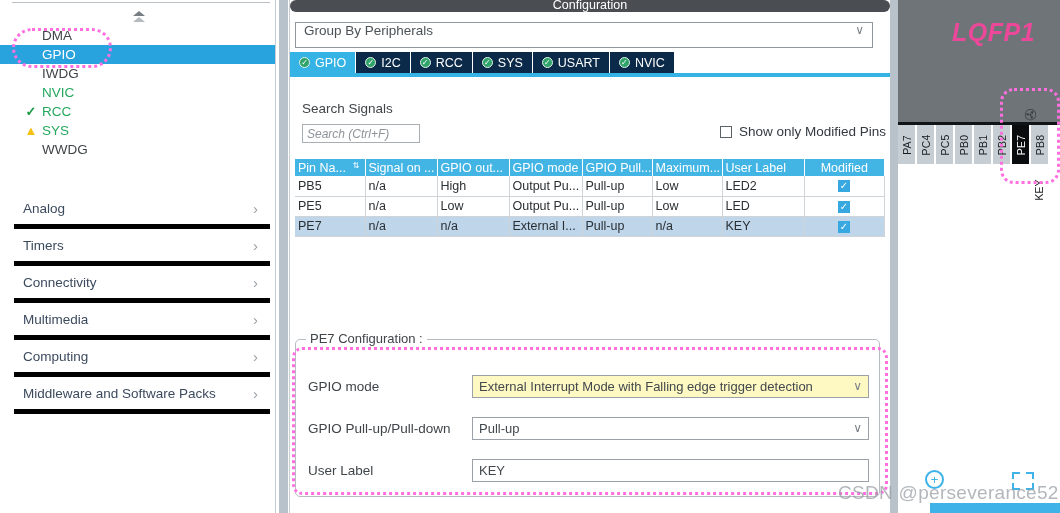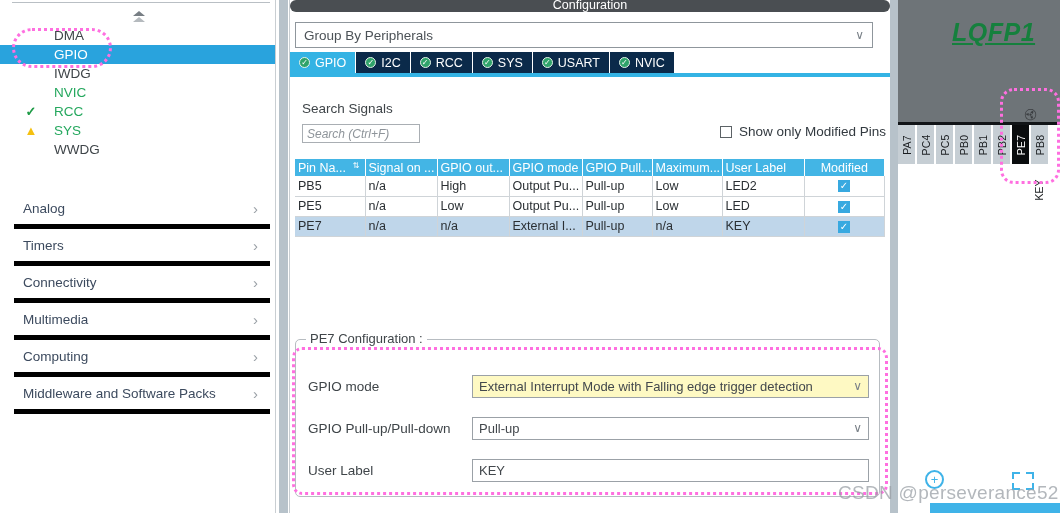--- a/index.html
+++ b/index.html
@@ -44,21 +44,21 @@
 
   .periph-list { position: absolute; left: 0; top: 26px; width: 275px; }
   .periph-item {
     position: relative;
     height: 19px;
     display: flex; align-items: center;
     padding-left: 22px;
     font-size: 13.5px;
     color: #3f4549;
   }
-  .periph-item .pi-label { margin-left: 32px; line-height: 19px; }
+  .periph-item .pi-label { margin-left: 20px; line-height: 19px; }
   .periph-item.selected {
     background: #29a3dd;
   }
   .periph-item.selected .pi-label { color: #ffffff; }
   .periph-item .pi-mark {
     position: absolute; left: 22px; top: 0;
     width: 18px; height: 19px;
     display: flex; align-items: center; justify-content: center;
     font-size: 13px; line-height: 1;
   }
@@ -107,21 +107,21 @@
     text-align: center;
     line-height: 11px;
     overflow: hidden;
     border-radius: 6px;
   }
   #group-select {
     position: absolute; left: 5px; top: 22px;
     width: 578px; height: 26px;
     border: 1px solid #8f969c;
     background: #ffffff;
-    display: flex; align-items: center;
+    display: flex; align-items: flex-start;
     padding: 0 8px;
     font-size: 13.5px;
     color: #4c5257;
   }
   #group-select .gs-caret {
     margin-left: auto; color: #7a8188; font-size: 12px;
   }
 
   #tabbar {
     position: absolute; left: 0; top: 52px;
@@ -275,27 +275,26 @@
   #right-leftedge {
     position: absolute; left: 0; top: 0; width: 8px; height: 513px;
     background: #b7c2ca;
   }
   #chip-body {
     position: absolute; left: 8px; top: 0; width: 162px; height: 124px;
     background: #6e7478;
   }
   #chip-title {
     position: absolute; right: 2px; top: 18px;
-    color: #15803d;
+    color: #ec4899;
     font-size: 25px;
     font-style: italic;
     font-weight: bold;
     letter-spacing: 0.5px;
     white-space: nowrap;
-    text-decoration: underline;
   }
   #chip-edge {
     position: absolute; left: 8px; top: 122px; width: 162px; height: 3px;
     background: #111417;
   }
   #pin-strip {
     position: absolute; left: 8px; top: 125px;
     width: 162px; height: 39px;
     display: flex;
   }

